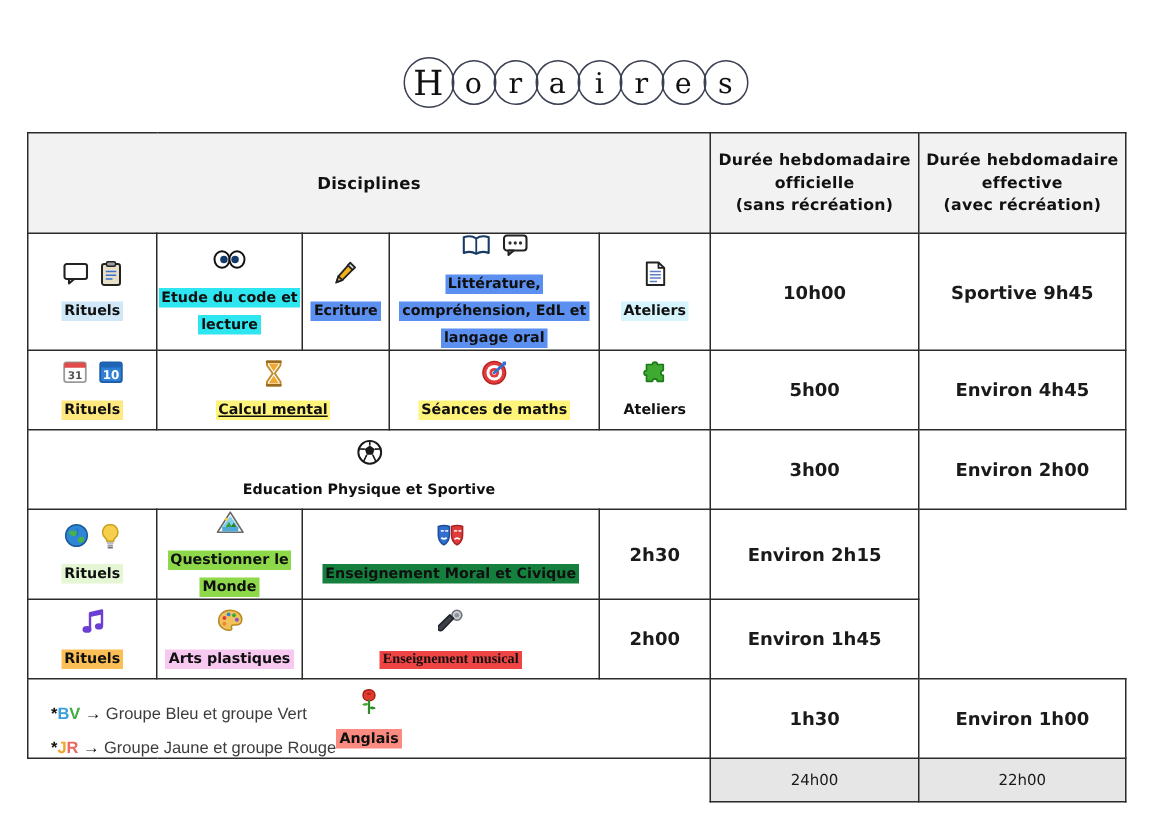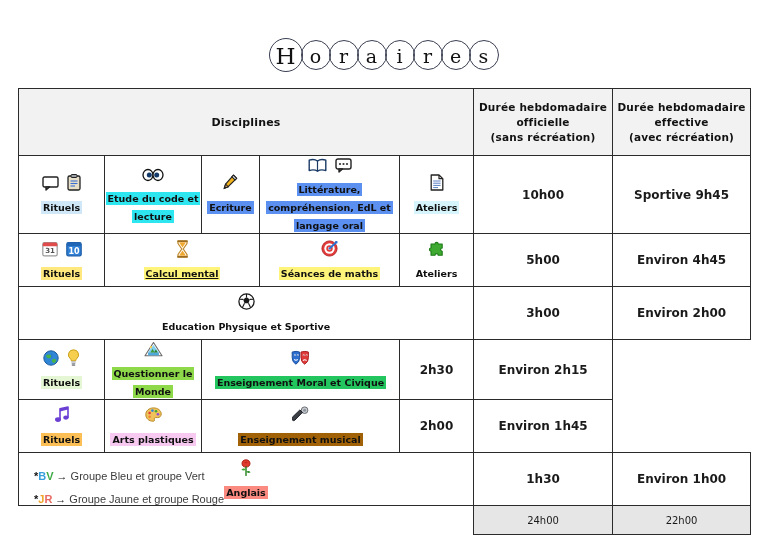--- a/index.html
+++ b/index.html
@@ -286,21 +286,21 @@
                   <path d="M9.9 11.4 L11.9 8.4 L13.7 11.4 Z" fill="#2f7f2c"></path>
                   <circle cx="7" cy="6.2" r="1.1" fill="#f6d04d"></circle>
                 </svg></span></span><span class="lbl" style="background: rgb(141, 217, 74);">Questionner le Monde</span></td>
           <td class="disc" colspan="2"><span class="icons"><span class="ic"><svg class="ic" width="19" height="16" viewBox="0 0 19 16">
                   <path d="M1.2 2 q4 -1.2 7.4 0 v5.6 q0 4.6 -3.7 6.6 q-3.7 -2 -3.7 -6.6 Z" fill="#2f6fd0" stroke="#1c4d99" stroke-width="1"></path>
                   <path d="M3 5.2 q1 -0.8 1.9 0 M5.9 5.2 q1 -0.8 1.9 0" stroke="#fff" stroke-width="1"></path>
                   <path d="M3.2 9.4 q1.7 1.8 3.6 0" stroke="#fff" stroke-width="1.1" fill="none"></path>
                   <path d="M10 2 q4 -1.2 7.4 0 v5.6 q0 4.6 -3.7 6.6 q-3.7 -2 -3.7 -6.6 Z" fill="#e03b3b" stroke="#a62222" stroke-width="1"></path>
                   <path d="M11.8 5.2 q1 -0.8 1.9 0 M14.7 5.2 q1 -0.8 1.9 0" stroke="#fff" stroke-width="1"></path>
                   <path d="M12 10.6 q1.7 -1.8 3.6 0" stroke="#fff" stroke-width="1.1" fill="none"></path>
-                </svg></span></span><span class="lbl" style="background: #22c55e;">Enseignement Moral et Civique</span></td>
+                </svg></span></span><span class="lbl" style="background: #15803d;">Enseignement Moral et Civique</span></td>
           <td class="dur">2h30</td>
           <td class="dur">Environ 2h15</td>
         </tr>
         <tr>
           <td class="disc" colspan="1"><span class="icons"><span class="ic"><svg class="ic" width="16" height="17" viewBox="0 0 16 17">
                   <path d="M6 13.4 V2.8 L14 1 V11.4" fill="none" stroke="#6b3fd4" stroke-width="1.6" stroke-linejoin="round"></path>
                   <path d="M6 2.8 L14 1 V3.6 L6 5.4 Z" fill="#6b3fd4"></path>
                   <ellipse cx="4" cy="13.6" rx="3" ry="2.3" fill="#6b3fd4"></ellipse>
                   <ellipse cx="12" cy="11.6" rx="2.7" ry="2.1" fill="#6b3fd4"></ellipse>
                 </svg></span></span><span class="lbl" style="background: rgb(251, 191, 85);">Rituels</span></td>
@@ -309,21 +309,21 @@
                   <circle cx="4.6" cy="6" r="1.3" fill="#e03b3b"></circle>
                   <circle cx="7.4" cy="3.6" r="1.3" fill="#2f86d6"></circle>
                   <circle cx="11" cy="4.2" r="1.3" fill="#3faa31"></circle>
                   <circle cx="12.9" cy="7.2" r="1.3" fill="#8a4fd4"></circle>
                   <circle cx="4.6" cy="9.8" r="1.3" fill="#f2862f"></circle>
                 </svg></span></span><span class="lbl" style="background: rgb(247, 201, 240);">Arts plastiques</span></td>
           <td class="disc" colspan="2"><span class="icons"><span class="ic"><svg class="ic" width="17" height="17" viewBox="0 0 17 17">
                   <circle cx="12.6" cy="4.2" r="3.3" fill="#c9ccd2" stroke="#6c7075" stroke-width="1"></circle>
                   <path d="M10.4 6.4 L3 14 a1.9 1.9 0 0 1 -2.7 -2.7 L7.9 3.9 Z" fill="#3b3f46" stroke="#1e2126" stroke-width="1" stroke-linejoin="round"></path>
                   <circle cx="12.6" cy="4.2" r="1.5" fill="#8e949c"></circle>
-                </svg></span></span><span class="lbl" style="background: #a16207;">Enseignement musical</span></td>
+                </svg></span></span><span class="lbl" style="background: #ef4444; font-family: Liberation Serif, serif;">Enseignement musical</span></td>
           <td class="dur">2h00</td>
           <td class="dur">Environ 1h45</td>
         </tr>
         <tr>
           <td class="disc" colspan="5"><span class="icons"><span class="ic"><svg class="ic" width="12" height="17" viewBox="0 0 12 17">
                   <path d="M6 0.8 C3.4 0.8 2 2.5 2 4.6 C2 6.6 3.6 8.2 6 8.2 C8.4 8.2 10 6.6 10 4.6 C10 2.5 8.6 0.8 6 0.8 Z" fill="#e03b2f" stroke="#a31a12" stroke-width="0.9"></path>
                   <path d="M4.2 3.6 q1.8 -1.4 3.6 0 q-1.8 1.4 -3.6 0 Z" fill="#b6241a"></path>
                   <path d="M6 8 v8.4" stroke="#2f8a2a" stroke-width="1.5" stroke-linecap="round"></path>
                   <path d="M6 10.2 q-3 -1.4 -4.6 0.6 q2.4 1.8 4.6 -0.6 Z" fill="#3faa31"></path>
                   <path d="M6 12.6 q3 -1.4 4.6 0.6 q-2.4 1.8 -4.6 -0.6 Z" fill="#2f8a2a"></path>

